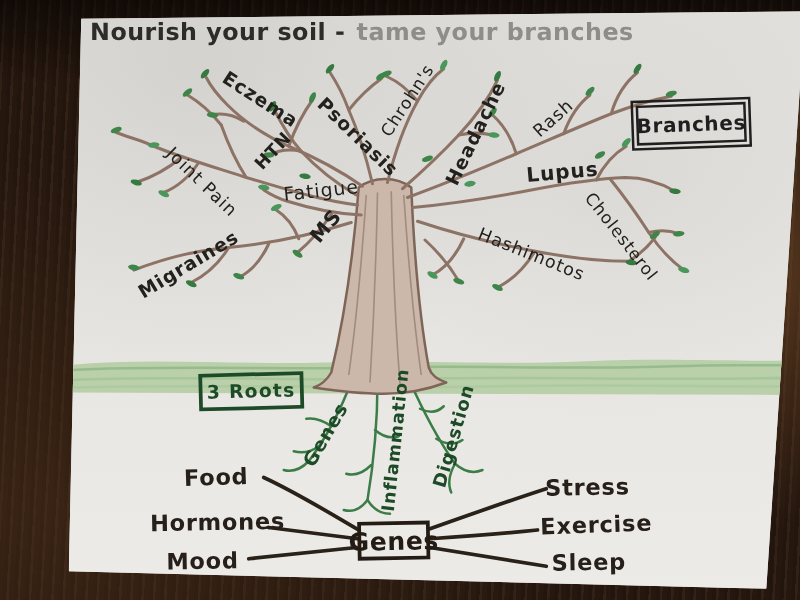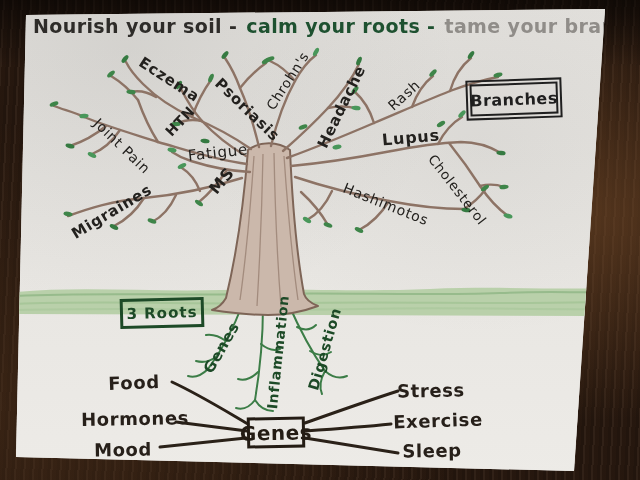--- a/index.html
+++ b/index.html
@@ -12,20 +12,21 @@
       radial-gradient(ellipse at 8% 85%, rgba(82,52,28,.45), rgba(0,0,0,0) 50%),
       repeating-linear-gradient(93deg, rgba(0,0,0,.20) 0 3px, rgba(255,255,255,.03) 3px 5px, rgba(0,0,0,.10) 5px 9px);
   }
   #paper{position:absolute;inset:0;
     clip-path:polygon(26px 15px, 605px 9px, 574px 471px, 16px 457px);
     background-color:#e8e6e2;
     background-image:
       radial-gradient(ellipse at 20% 10%, rgba(120,120,118,.14), rgba(0,0,0,0) 45%),
       radial-gradient(ellipse at 75% 30%, rgba(130,130,128,.10), rgba(0,0,0,0) 40%),
       linear-gradient(180deg,#e2e0dc 0%, #e8e6e2 55%, #edebe7 100%);
+    margin-left: 39px;
   }
   .abs{position:absolute;}
   
   #title{position:absolute;left:33px;top:15px;display:flex;gap:9px;white-space:nowrap;
     font-size:19px;font-weight:bold;letter-spacing:.4px;}
   #title .t1{color:#2e2c29;}
   #title .t2{color:#1e5130;}
   #title .t3{color:#908d89;}
   
   .lbl{position:absolute;transform-origin:center;white-space:nowrap;color:#23211e;
@@ -172,21 +173,20 @@
         <path d="M176,422 C200,425 224,428 247,431"></path>
         <path d="M160,447 C188,444 217,441 246,438"></path>
         <path d="M305,423 C336,412 367,401 398,391"></path>
         <path d="M305,431 C334,429 362,427 391,424"></path>
         <path d="M305,438 C336,443 367,448 398,453"></path>
       </g>
     </svg>
 
     <div id="title">
       <span class="t1">Nourish your soil -</span>
-      <span class="t2">calm your roots -</span>
       <span class="t3">tame your branches</span>
     </div>
 
     <div class="lbl bold" style="left:169px;top:80px;font-size:15px;transform:translate(-50%,-50%) rotate(33deg);">Eczema</div>
     <div class="lbl bold" style="left:180px;top:121px;font-size:14px;transform:translate(-50%,-50%) rotate(-47deg);">HTN</div>
     <div class="lbl" style="left:122px;top:146px;font-size:14px;transform:translate(-50%,-50%) rotate(44deg);">Joint Pain</div>
     <div class="lbl bold" style="left:247px;top:110px;font-size:15px;transform:translate(-50%,-50%) rotate(44deg);">Psoriasis</div>
     <div class="lbl" style="left:288px;top:81px;font-size:13.5px;transform:translate(-50%,-50%) rotate(-57deg);">Chrohn's</div>
     <div class="lbl bold" style="left:342px;top:107px;font-size:15px;transform:translate(-50%,-50%) rotate(-64deg);">Headache</div>
     <div class="lbl" style="left:404px;top:95px;font-size:14px;transform:translate(-50%,-50%) rotate(-42deg);">Rash</div>

